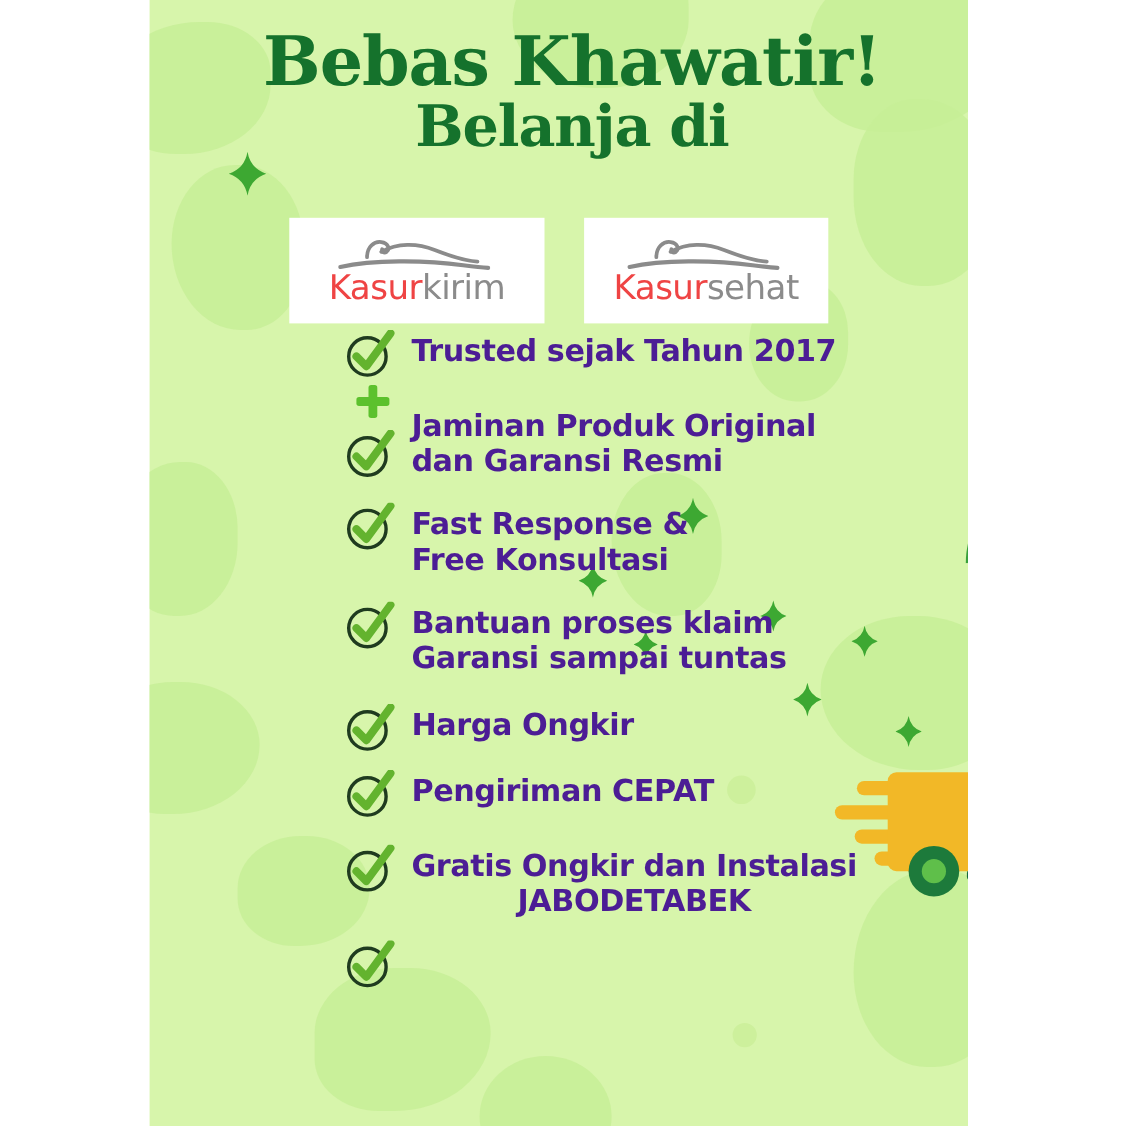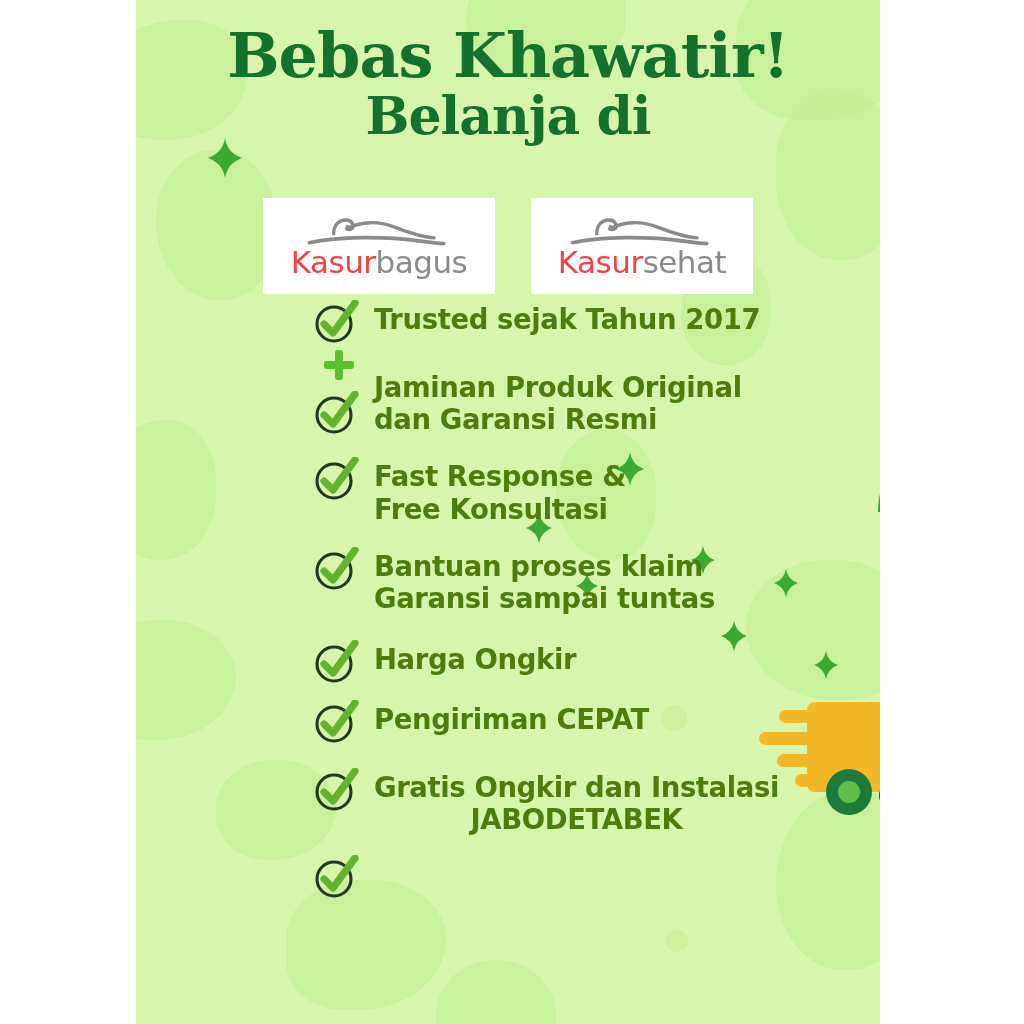--- a/index.html
+++ b/index.html
@@ -41,21 +41,21 @@
   .blob.b9 { width:140px; height:180px; left:640px;  top:790px; border-radius:55% 45% 50% 50%; }
   .blob.b10{ width:160px; height:130px; left:150px;  top:880px; border-radius:50% 50% 60% 40%; }
   .blob.b11{ width:120px; height:110px; left:300px;  top:960px; border-radius:50%; }
   .blob.b12{ width:100px; height:130px; left:420px;  top:430px; border-radius:50% 50% 45% 55%; }
   .blob.b13{ width:90px;  height:110px; left:545px;  top:255px; border-radius:55% 45% 50% 50%; }
   .blob.b14{ width:120px; height:100px; left:80px;   top:760px; border-radius:50% 50% 55% 45%; }
   .dotblob { position:absolute; background:#cdf09c; border-radius:50%; }
 
   
   #headline {
-    position:absolute; left:0; top:24px; width:744px;
+    position:absolute; left:12px; top:24px; width:744px;
     text-align:center;
     z-index:5;
   }
   #headline .line1 {
     font-family:"DejaVu Serif", serif;
     font-weight:bold;
     font-size:62px;
     line-height:1.02;
     color:#15722c;
     letter-spacing:-1px;
@@ -116,21 +116,21 @@
     width:46px; height:44px;
     position:relative;
     margin-right:14px;
   }
   .item .tickwrap svg { position:absolute; left:0; top:0; }
   .item .txt {
     font-family:"DejaVu Sans", sans-serif;
     font-weight:bold;
     font-size:27.5px;
     line-height:1.17;
-    color:#4d7c0f;
+    color:#4c1d95;
     letter-spacing:-.4px;
     padding-top:3px;
   }
   .item.i1 { margin-bottom:24px; }
   .item.i2 { margin-bottom:22px;align-items:flex-end; }
   .item.i3 { margin-bottom:22px; }
   .item.i4 { margin-bottom:26px; }
   .item.i5 { margin-bottom:16px; }
   .item.i6 { margin-bottom:24px; }
   .item.i7 { margin-bottom:20px;text-align:center; }
@@ -218,21 +218,21 @@
 
     <div id="logo-row">
 
       <div class="logo-card c1">
         <svg class="logo-art" viewBox="0 0 200 42" preserveAspectRatio="xMidYMid meet">
           <path d="M44 22 C44 10 52 4 60 5 C68 6 70 13 66 16 C63 18 60 16 61 13" fill="none" stroke="#8b8b8b" stroke-width="4.2" stroke-linecap="round"></path>
           <path d="M60 16 C78 6 100 6 120 14 C138 21 152 26 168 27" fill="none" stroke="#8b8b8b" stroke-width="4.2" stroke-linecap="round"></path>
           <path d="M14 33 C50 25 108 25 152 31 C164 32.6 172 33.6 180 34" fill="none" stroke="#8b8b8b" stroke-width="4.6" stroke-linecap="round"></path>
         </svg>
         <div class="logo-word">
-          <span class="kasur">Kasur</span><span class="rest">bagus</span>
+          <span class="kasur">Kasur</span><span class="rest">kirim</span>
         </div>
       </div>
 
       <div class="logo-card c2">
         <svg class="logo-art" viewBox="0 0 200 42" preserveAspectRatio="xMidYMid meet">
           <path d="M44 22 C44 10 52 4 60 5 C68 6 70 13 66 16 C63 18 60 16 61 13" fill="none" stroke="#8b8b8b" stroke-width="4.2" stroke-linecap="round"></path>
           <path d="M60 16 C78 6 100 6 120 14 C138 21 152 26 168 27" fill="none" stroke="#8b8b8b" stroke-width="4.2" stroke-linecap="round"></path>
           <path d="M14 33 C50 25 108 25 152 31 C164 32.6 172 33.6 180 34" fill="none" stroke="#8b8b8b" stroke-width="4.6" stroke-linecap="round"></path>
         </svg>
         <div class="logo-word">

